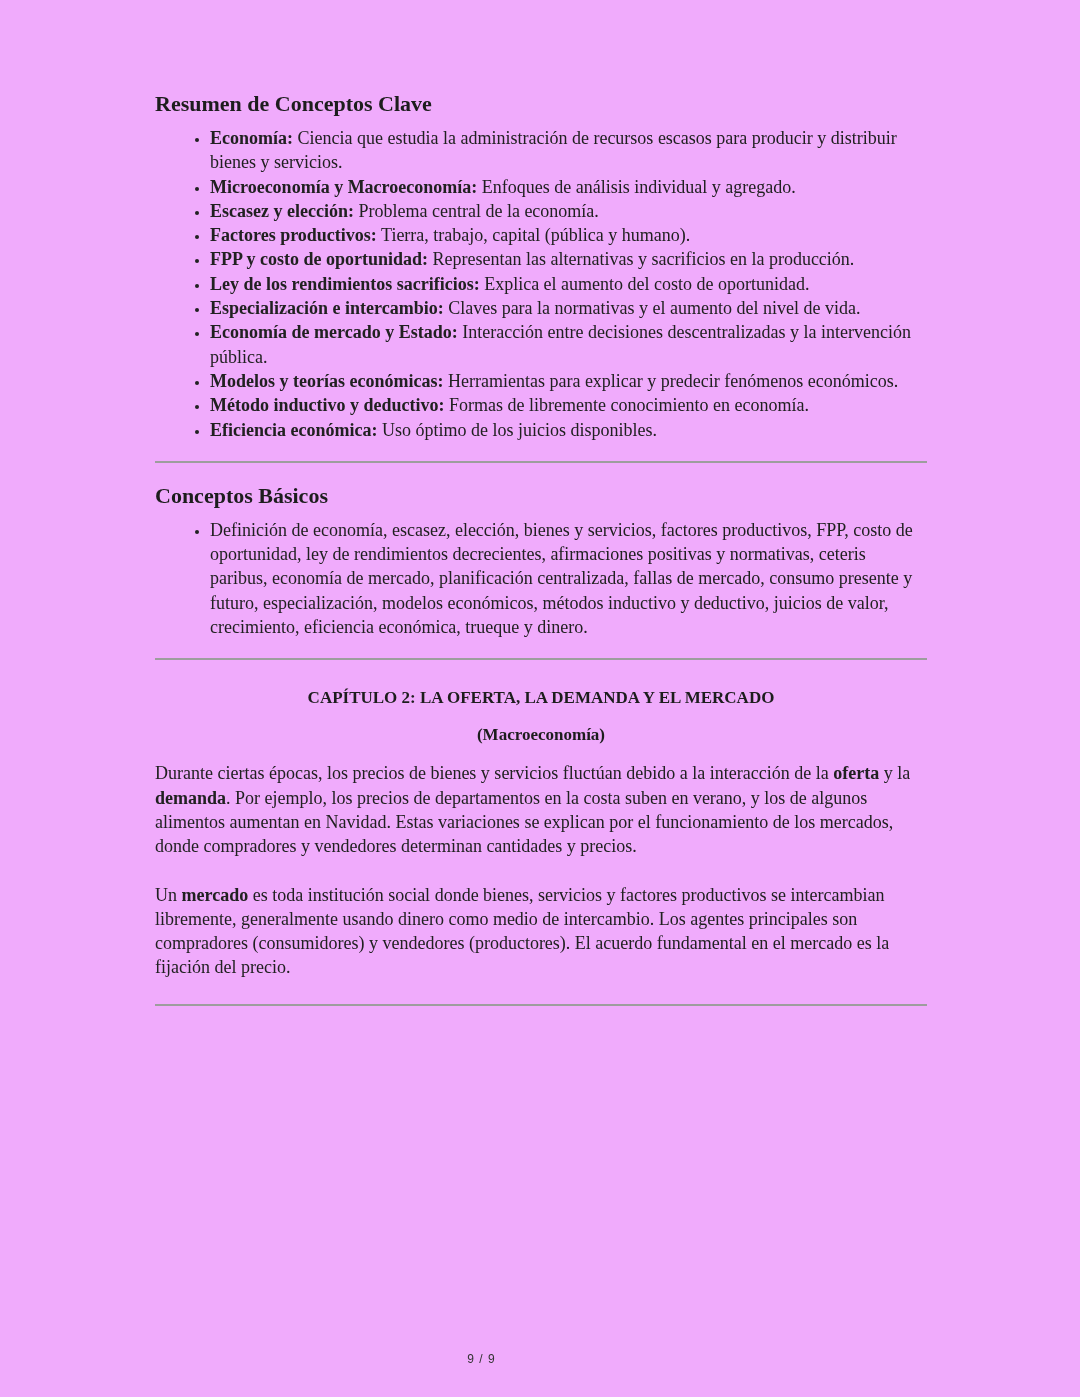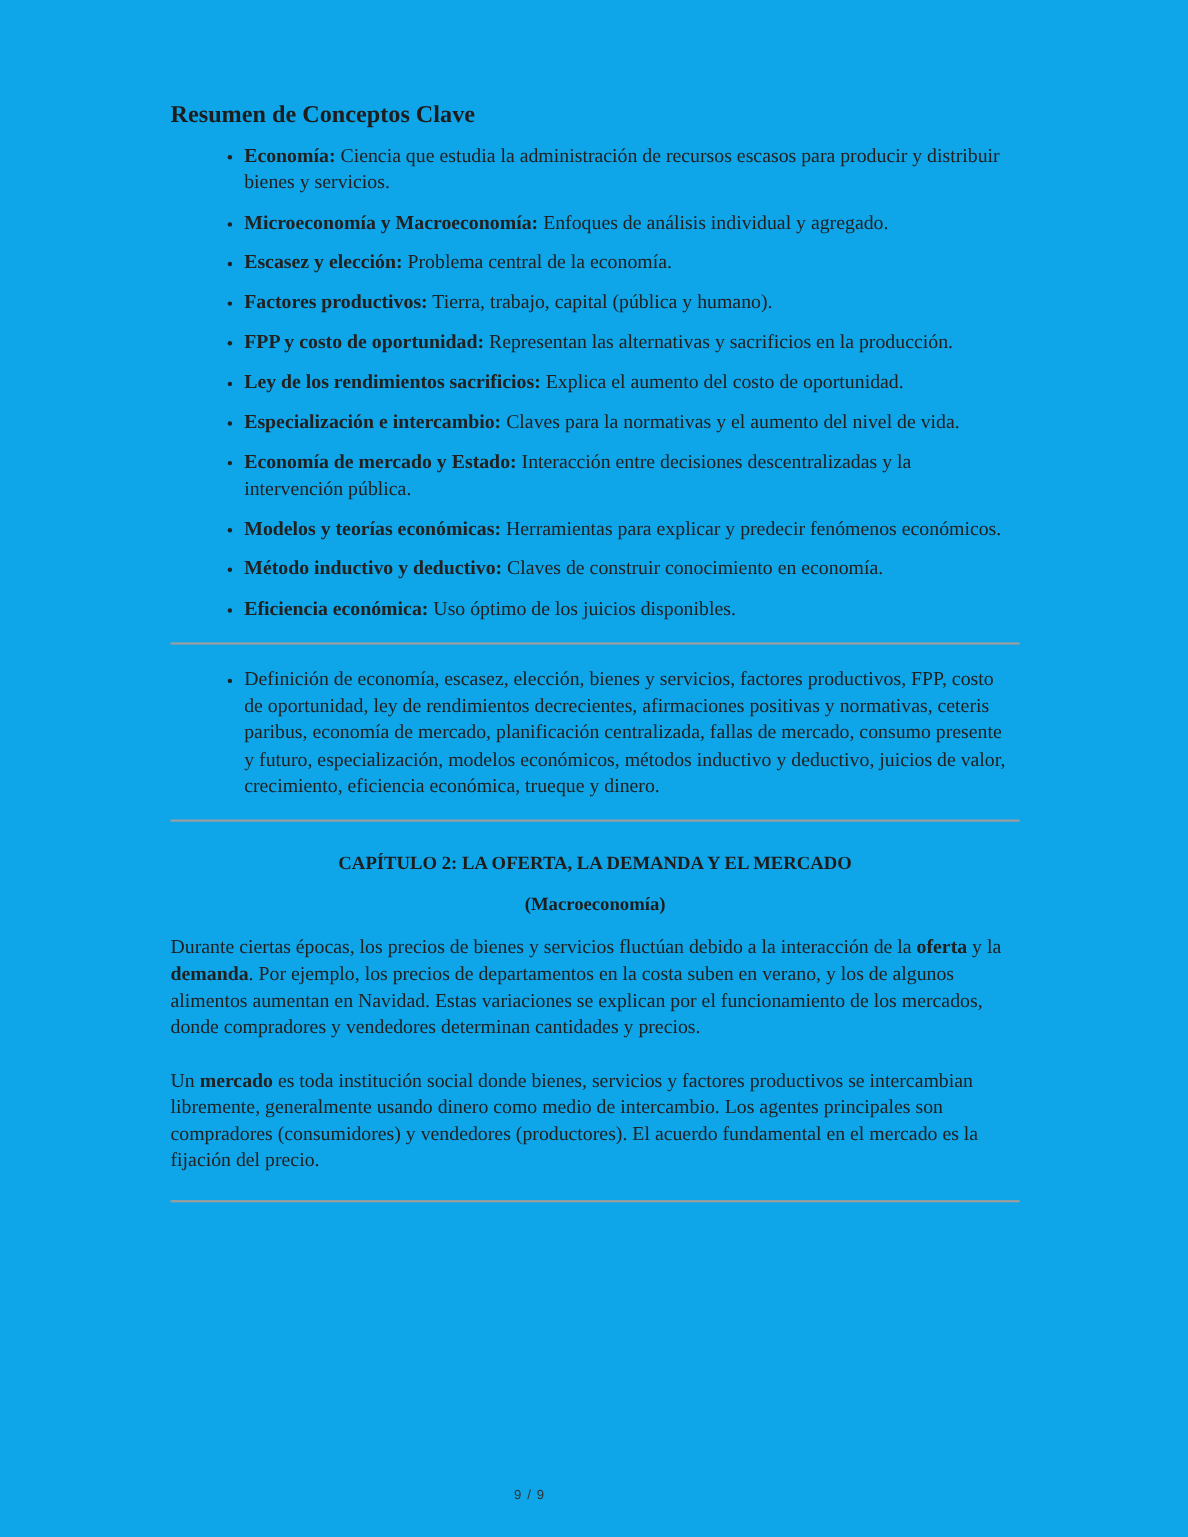--- a/index.html
+++ b/index.html
@@ -13,21 +13,21 @@
     position: relative;
     font-family: "Liberation Serif", "DejaVu Serif", serif;
     color: #212121;
     -webkit-font-smoothing: antialiased;
   }
   .page {
     position: absolute;
     top: 0; left: 0;
     width: 1080px;
     height: 1397px;
-    background: #0ea5e9;
+    background: #f0abfc;
   }
   .content {
     position: absolute;
     top: 90px;
     left: 155px;
     width: 772px;
   }
   h2.section-title {
     font-size: 22px;
     font-weight: bold;
@@ -36,21 +36,21 @@
     line-height: 27px;
   }
   ul.bullets {
     margin: 0;
     padding: 0 0 0 55px;
     list-style: disc;
   }
   ul.bullets li {
     font-size: 18px;
     line-height: 24.3px;
-    margin: 12px;
+    margin: 0;
     padding: 0;
     color: #212121;
   }
   ul.bullets li::marker {
     color: #212121;
     font-size: 15px;
   }
   .b {
     font-weight: bold;
   }
@@ -102,26 +102,27 @@
     <ul class="bullets">
       <li><span class="b">Economía:</span> <span>Ciencia que estudia la administración de recursos escasos para producir y distribuir bienes y servicios.</span></li>
       <li><span class="b">Microeconomía y Macroeconomía:</span> <span>Enfoques de análisis individual y agregado.</span></li>
       <li><span class="b">Escasez y elección:</span> <span>Problema central de la economía.</span></li>
       <li><span class="b">Factores productivos:</span> <span>Tierra, trabajo, capital (pública y humano).</span></li>
       <li><span class="b">FPP y costo de oportunidad:</span> <span>Representan las alternativas y sacrificios en la producción.</span></li>
       <li><span class="b">Ley de los rendimientos sacrificios:</span> <span>Explica el aumento del costo de oportunidad.</span></li>
       <li><span class="b">Especialización e intercambio:</span> <span>Claves para la normativas y el aumento del nivel de vida.</span></li>
       <li><span class="b">Economía de mercado y Estado:</span> <span>Interacción entre decisiones descentralizadas y la intervención pública.</span></li>
       <li><span class="b">Modelos y teorías económicas:</span> <span>Herramientas para explicar y predecir fenómenos económicos.</span></li>
-      <li><span class="b">Método inductivo y deductivo:</span> <span>Claves de construir conocimiento en economía.</span></li>
+      <li><span class="b">Método inductivo y deductivo:</span> <span>Formas de libremente conocimiento en economía.</span></li>
       <li><span class="b">Eficiencia económica:</span> <span>Uso óptimo de los juicios disponibles.</span></li>
     </ul>
 
     <hr class="rule">
 
+    <h2 class="section-title">Conceptos Básicos</h2>
     <ul class="bullets">
       <li><span>Definición de economía, escasez, elección, bienes y servicios, factores productivos, FPP, costo de oportunidad, ley de rendimientos decrecientes, afirmaciones positivas y normativas, ceteris paribus, economía de mercado, planificación centralizada, fallas de mercado, consumo presente y futuro, especialización, modelos económicos, métodos inductivo y deductivo, juicios de valor, crecimiento, eficiencia económica, trueque y dinero.</span></li>
     </ul>
 
     <hr class="rule">
 
     <h1 class="chapter-title"><span>CAPÍTULO 2: LA OFERTA, LA DEMANDA Y EL MERCADO</span><br><span>(Macroeconomía)</span></h1>
 
     <p class="body-para"><span>Durante ciertas épocas, los precios de bienes y servicios fluctúan debido a la interacción de la </span><span class="b">oferta</span><span> y la </span><span class="b">demanda</span><span>. Por ejemplo, los precios de departamentos en la costa suben en verano, y los de algunos alimentos aumentan en Navidad. Estas variaciones se explican por el funcionamiento de los mercados, donde compradores y vendedores determinan cantidades y precios.</span></p>
 

